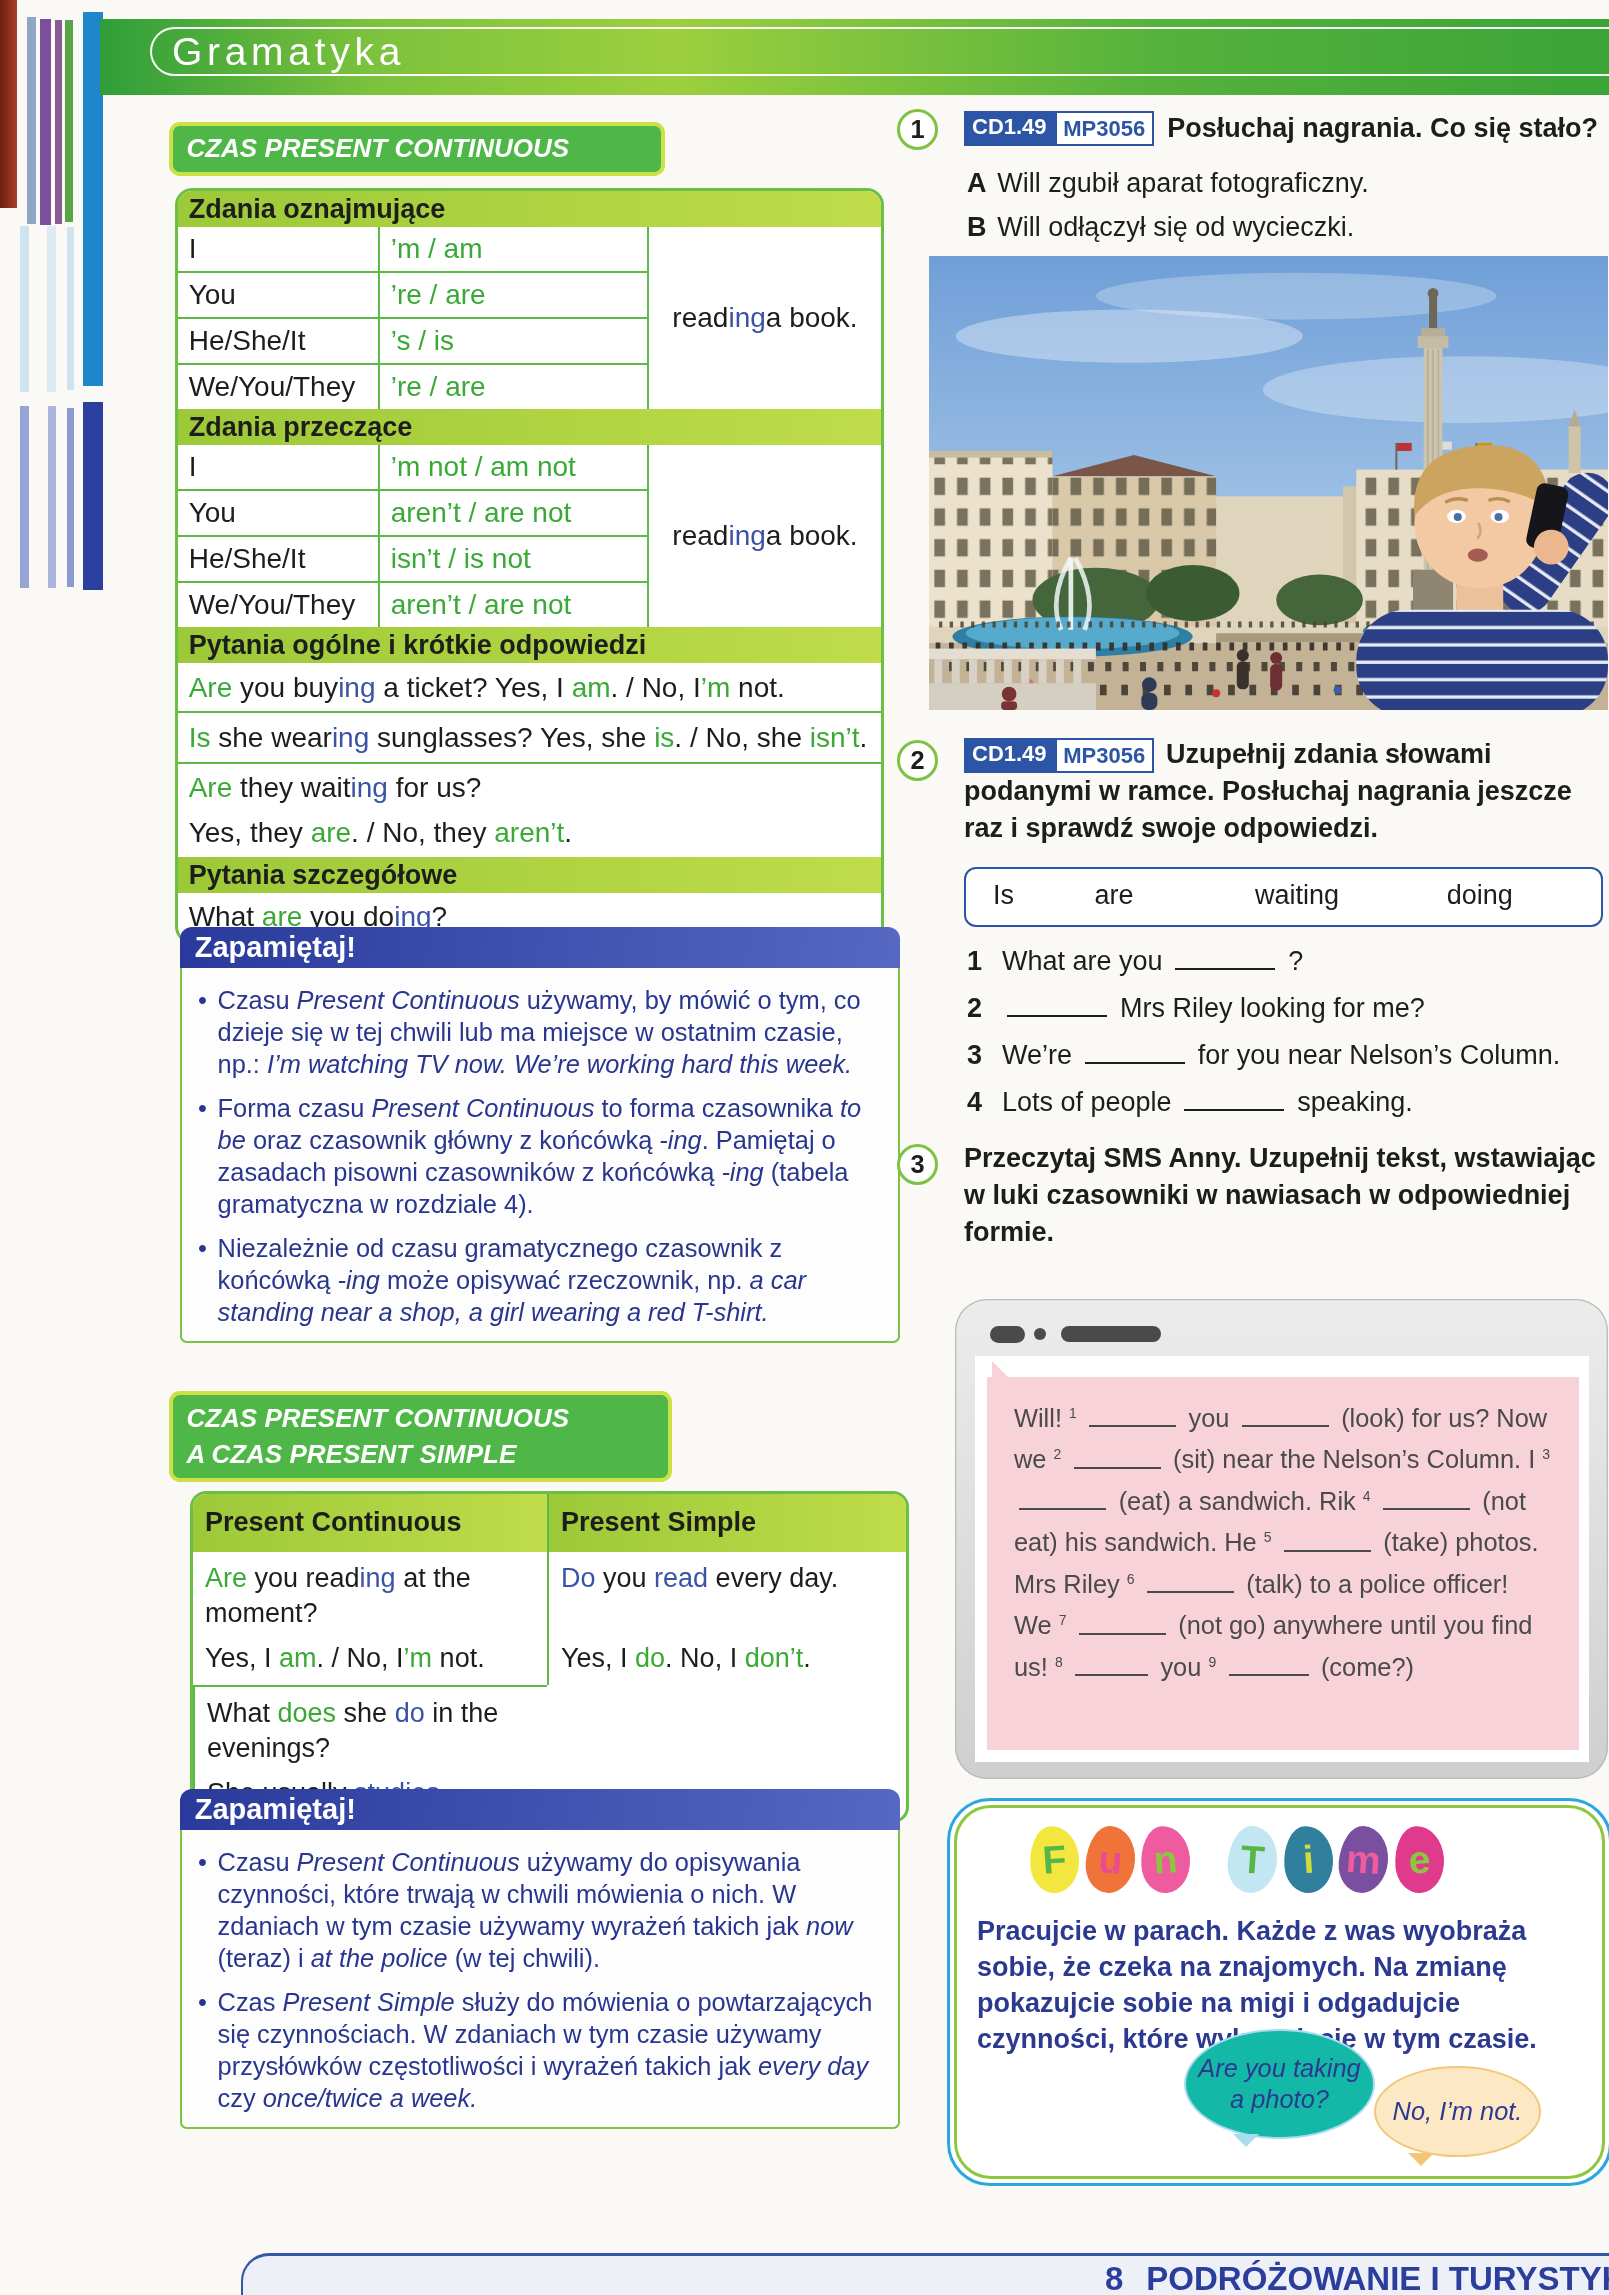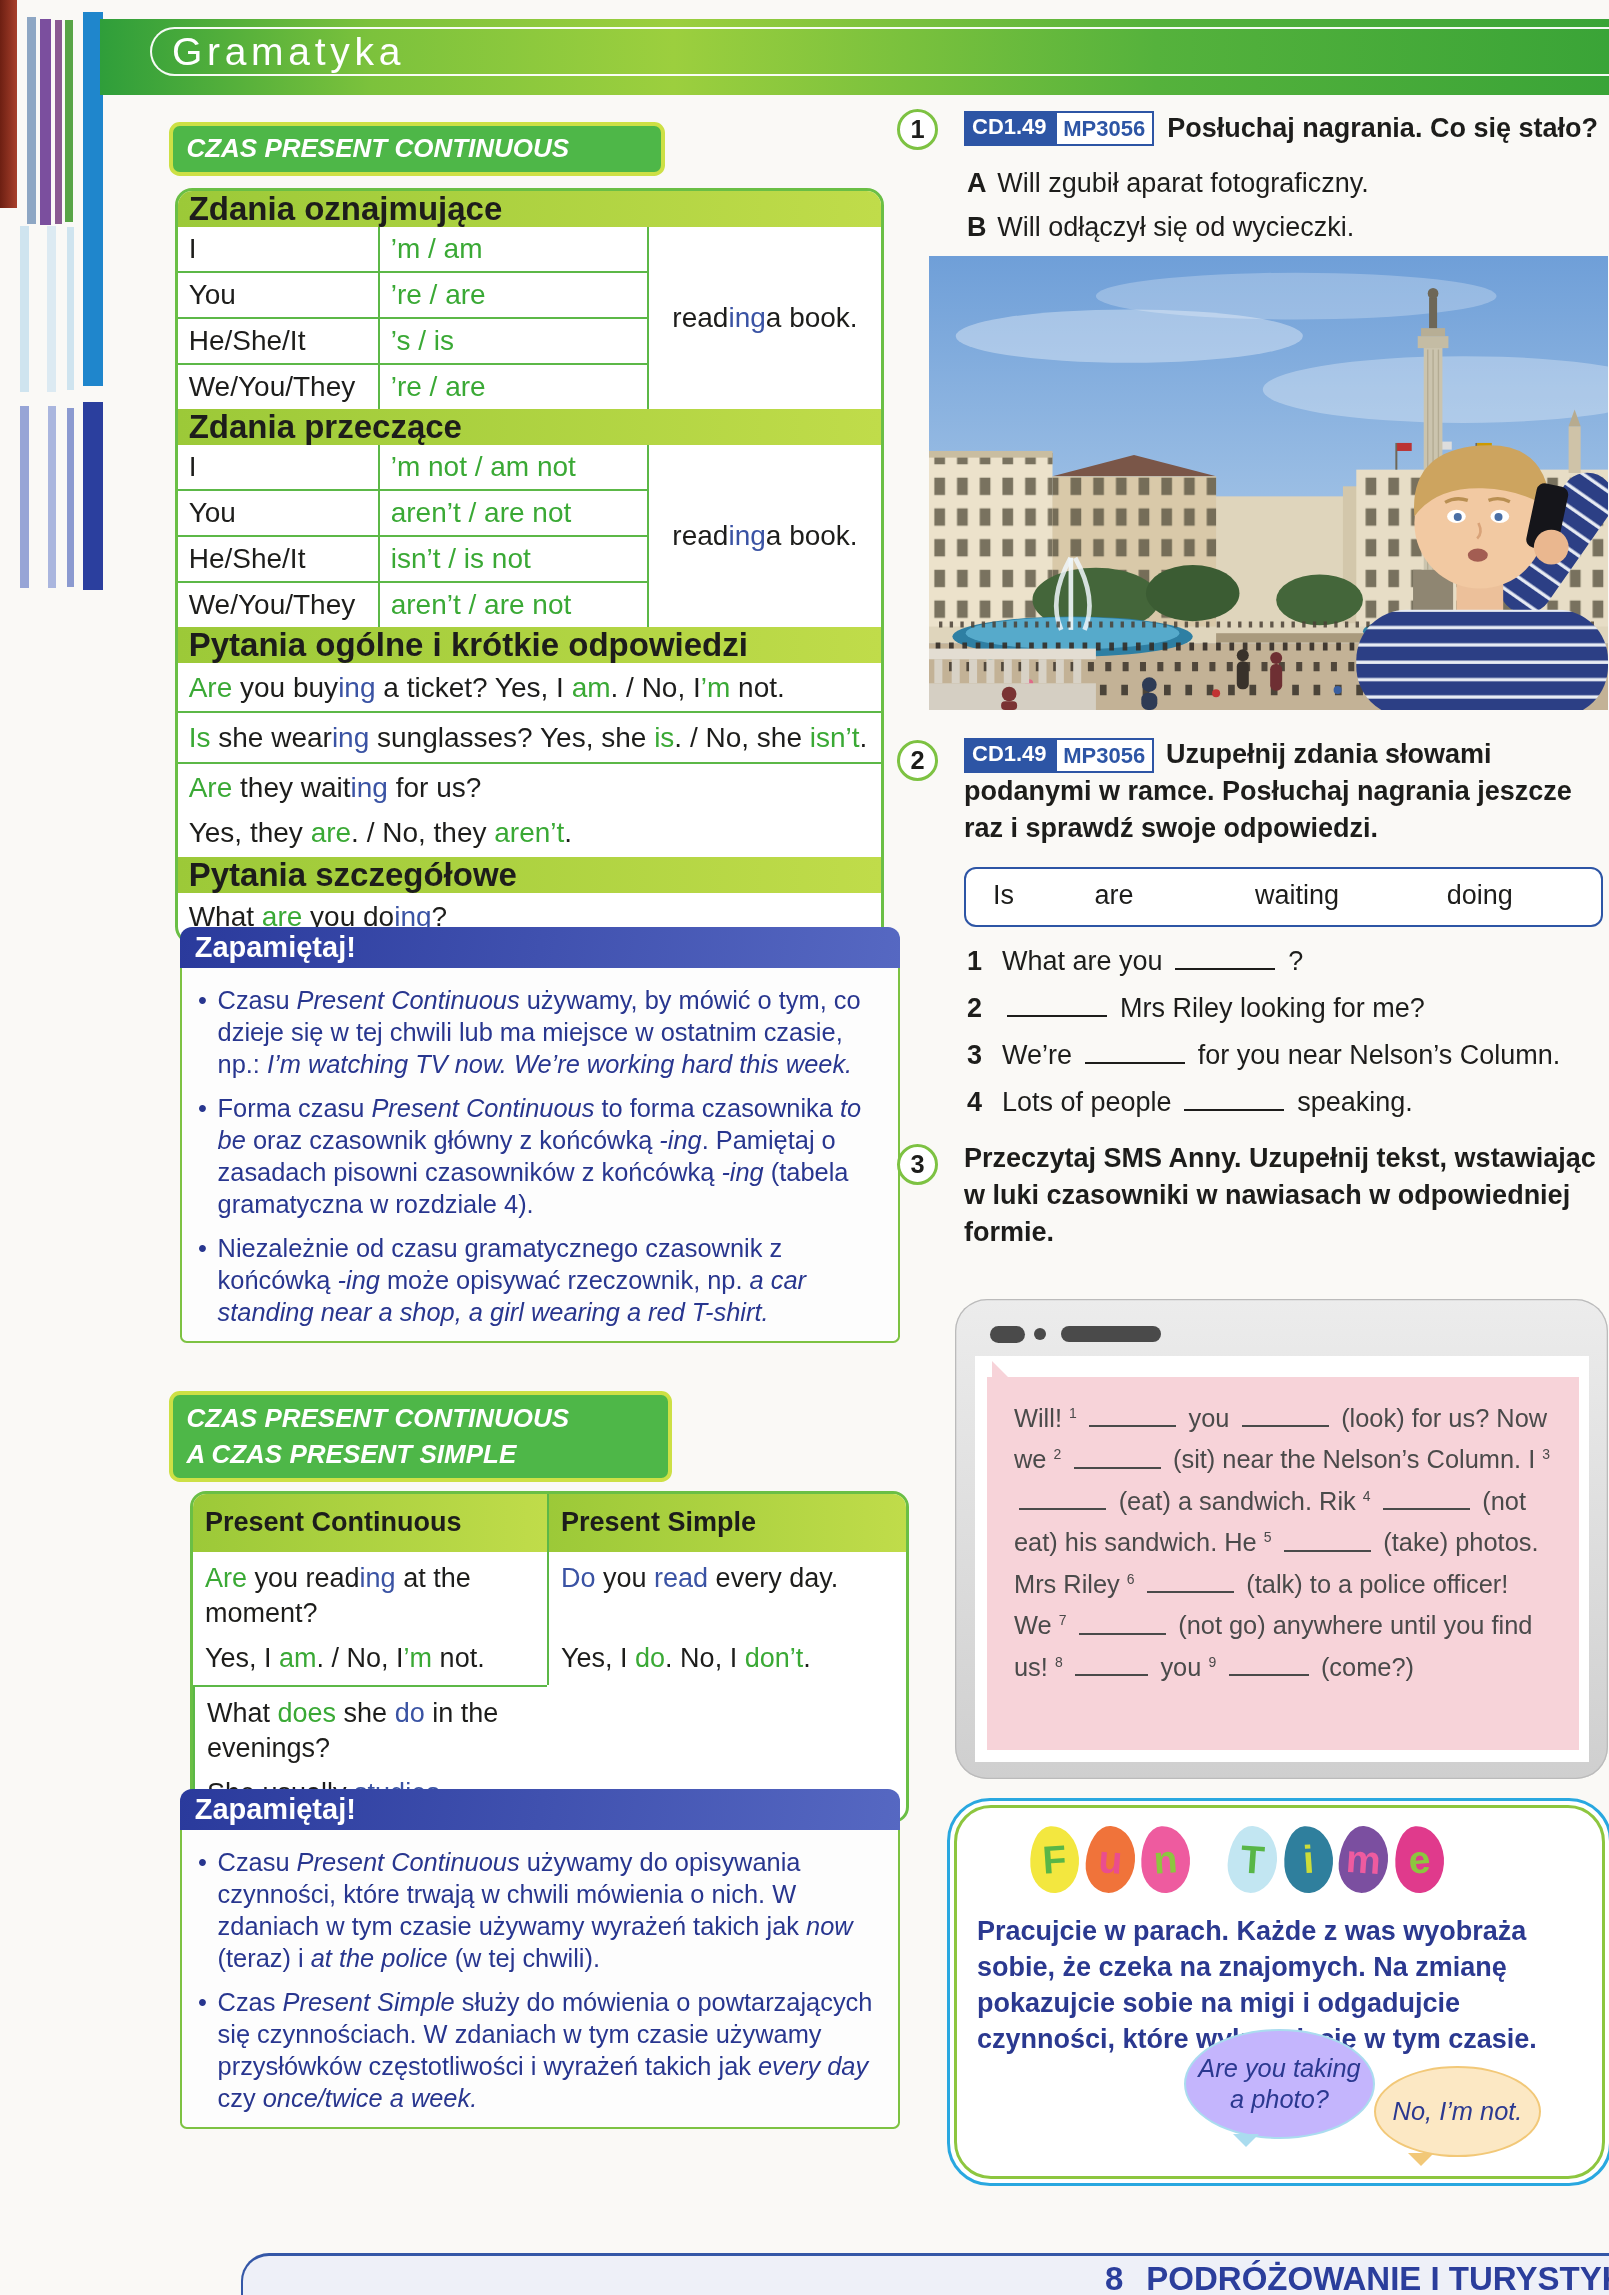--- a/index.html
+++ b/index.html
@@ -28,21 +28,21 @@
         border:2.7px solid rgba(255,255,255,.95);border-right:none;border-radius:29px 0 0 29px;}
   .band .ttl{position:absolute;left:72px;top:0;height:67px;line-height:65px;color:#fff;
         font-size:39px;letter-spacing:4.7px;font-weight:400;}
   
   .gbadge{position:absolute;background:#4eb748;border:4px solid #cde045;border-radius:10.7px;
         color:#fff;font-weight:bold;font-style:italic;font-size:26px;padding:5.3px 13.4px;line-height:35px;}
   
   .gtable{position:absolute;left:175px;top:188px;width:703px;background:#fff;
         border:3.3px solid #6abf45;border-radius:17.4px;overflow:hidden;font-size:28px;}
   .ghead{height:36px;line-height:36px;background:linear-gradient(90deg,#9cc938,#c0dc4a);
-        font-weight:bold;padding-left:10.7px;font-size:33px;color:#1d1d1b;}
+        font-weight:bold;padding-left:10.7px;font-size:27px;color:#1d1d1b;}
   .grid4{display:grid;grid-template-columns:200px 269px 1fr;}
   .grid4 .cell{height:44px;line-height:44px;padding-left:10.7px;white-space:nowrap;}
   .grid4 .cell.bt{border-top:2px solid #5cb847;}
   .grid4 .v{border-left:2px solid #5cb847;color:#3aa935;}
   .grid4 .side{grid-column:3;grid-row:1 / span 4;border-left:2px solid #5cb847;
         display:flex;align-items:center;justify-content:center;}
   .qrow{padding:6.7px 10.7px;min-height:33px;line-height:35px;}
   .qrow.bt{border-top:2px solid #5cb847;}
   .g{color:#3aa935;} .b{color:#3a53a4;} .i{font-style:italic;}
   
@@ -106,21 +106,21 @@
   .ftrow{position:absolute;left:80px;top:25.4px;display:flex;gap:6.7px;}
   .ftb{width:49px;height:67px;display:flex;align-items:center;justify-content:center;
         font-size:39px;font-weight:bold;border-radius:46% 54% 52% 48% / 58% 50% 50% 42%;}
   .ftb:nth-child(odd){transform:rotate(-4deg);}
   .ftb:nth-child(even){transform:rotate(4deg);}
   .ftb.gap{margin-left:31px;}
   .funtext{position:absolute;left:27px;top:112px;width:605px;font-size:27px;line-height:36px;
         font-weight:bold;color:#2b3990;}
   .bub{position:absolute;border-radius:50%;display:flex;align-items:center;justify-content:center;
         text-align:center;font-style:italic;font-size:25.4px;color:#2b3990;line-height:31px;}
-  .bub1{left:234px;top:228px;width:187px;height:106px;background:#c4b5fd;border:2px solid #aadcef;}
+  .bub1{left:234px;top:228px;width:187px;height:106px;background:#14b8a6;border:2px solid #aadcef;}
   .bub1:after{content:"";position:absolute;left:47px;bottom:-23px;border:13.4px solid transparent;
         border-top-color:#aadcef;}
   .bub2{left:424px;top:265px;width:163px;height:87px;background:#fce8c4;border:2.7px solid #f2c878;}
   .bub2:after{content:"";position:absolute;left:32px;bottom:-24px;border:13.4px solid transparent;
         border-top-color:#f2c878;}
   
   .footer{position:absolute;left:241px;top:2253px;right:0;height:43px;background:#eef0f8;
         border-top:3.3px solid #3457a7;border-left:2px solid #3457a7;border-radius:28px 0 0 0;overflow:hidden;}
   .footer .ft{position:absolute;left:862px;top:4px;font-size:33px;font-weight:bold;color:#2b3e9c;white-space:nowrap;}
   .footer .ft .num{margin-right:23px;}

